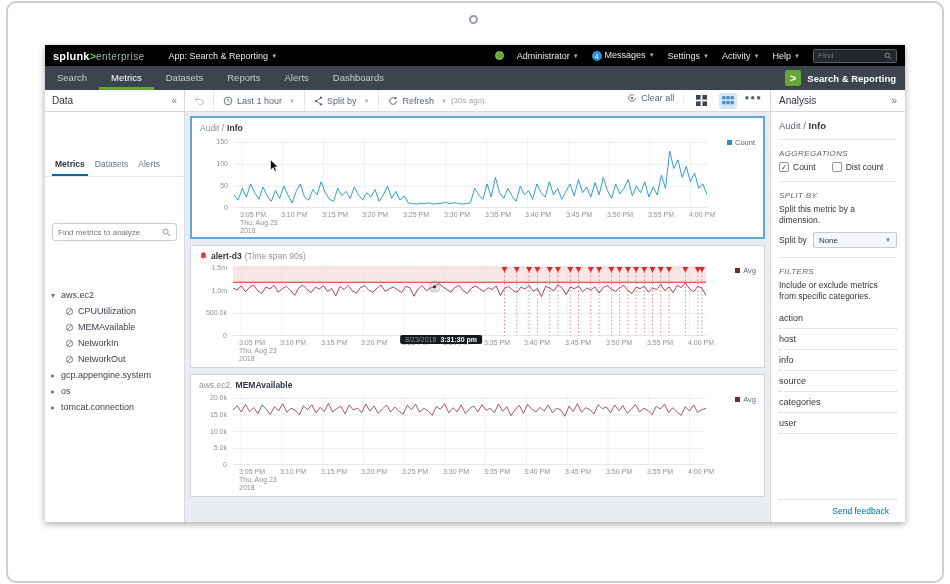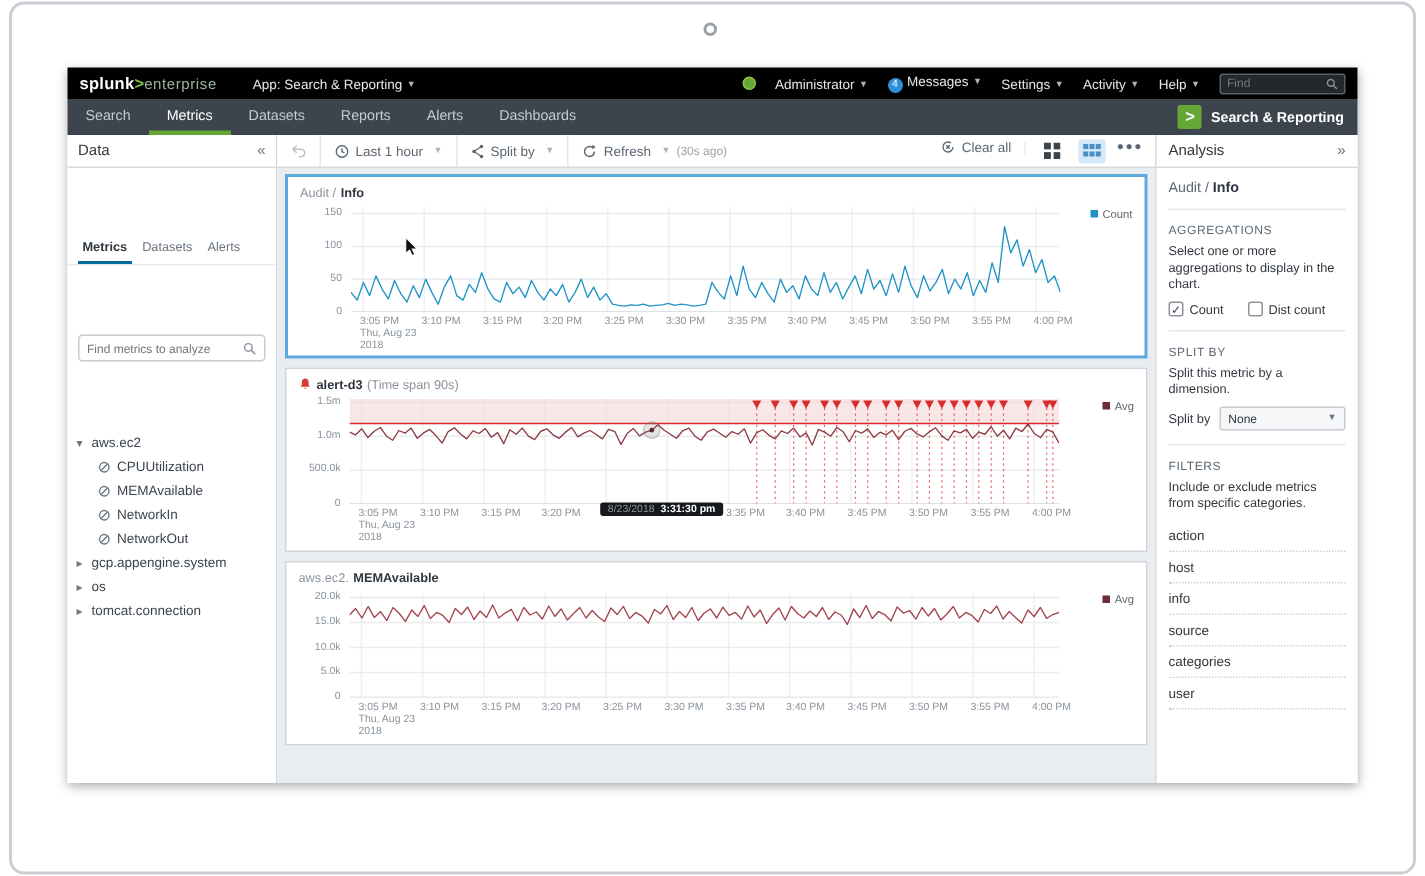--- a/index.html
+++ b/index.html
@@ -86,21 +86,21 @@
   .cursorarrow { position:absolute; left:70px; top:24px; z-index:4; }
 
   
   .rightpanel { width:135px; flex:0 0 135px; border-left:1px solid #d5d9dd; background:#fff; display:flex; flex-direction:column; font-size:8.5px; color:#31373e; }
   .rp-head { height:22px; border-bottom:1px solid #d5d9dd; display:flex; align-items:center; padding:0 8px; font-size:10px; color:#31373e; flex:0 0 auto; }
   .rp-expand { margin-left:auto; color:#6b7580; cursor:pointer; font-size:10px; }
   .rp-body { padding:8px 8px 0 8px; flex:1; display:flex; flex-direction:column; min-height:0; }
   .rp-metric { font-size:9.5px; padding-bottom:8px; border-bottom:1px solid #e3e7ea; }
   .rp-metric .pfx { color:#5c6773; }
   .rp-metric .nm { font-weight:bold; color:#2f3640; }
-  .rp-sec-h { font-size:8px; color:#5c6773; letter-spacing:.4px; margin:9px 0 4px 0; }
+  .rp-sec-h { font-size:8px; color:#5c6773; letter-spacing:.4px; margin:9px 0 4px 0;font-style:italic; }
   .rp-desc { font-size:8.5px; color:#31373e; line-height:1.3; margin-bottom:6px; }
   .rp-sec { border-bottom:1px solid #e3e7ea; padding-bottom:9px; }
   .cbrow { display:flex; gap:16px; }
   .cb { display:flex; align-items:center; gap:4px; cursor:pointer; }
   .cbbox { width:10px; height:10px; border:1px solid #8b949c; border-radius:2px; background:#fff; font-size:8px; line-height:9px; text-align:center; color:#3c444d; }
   .splitrow { display:flex; align-items:center; gap:6px; }
   .select { flex:1; border:1px solid #c6ccd2; background:#f5f7f8; border-radius:2px; height:16px; display:flex; align-items:center; padding:0 5px; font-size:8px; color:#31373e; cursor:pointer; }
   .select .caret { margin-left:auto; color:#6b7580; }
   .filter-item { padding:5px 0; border-bottom:1px dotted #ccd2d7; font-size:9px; color:#31373e; cursor:pointer; }
   .rp-footer { margin-top:auto; border-top:1px dotted #ccd2d7; padding:6px 8px; text-align:right; flex:0 0 auto; }
@@ -523,21 +523,20 @@
         <span>Analysis</span>
         <span class="rp-expand">»</span>
       </div>
       <div class="rp-body">
         <div class="rp-metric">
           <span class="pfx">Audit / </span><span class="nm">Info</span>
         </div>
 
         <div class="rp-sec">
           <div class="rp-sec-h">AGGREGATIONS</div>
-          <div class="rp-desc">Select one or more aggregations to display in the chart.</div>
           <div class="cbrow">
               <div class="cb">
                 <span class="cbbox">✓</span>
                 <span>Count</span>
               </div>
               <div class="cb">
                 <span class="cbbox"></span>
                 <span>Dist count</span>
               </div>
             </div>
@@ -561,17 +560,20 @@
           <div>
               <div class="filter-item">action</div>
               <div class="filter-item">host</div>
               <div class="filter-item">info</div>
               <div class="filter-item">source</div>
               <div class="filter-item">categories</div>
               <div class="filter-item">user</div>
             </div>
         </div>
 
+        <div class="rp-footer">
+          <a>Send feedback</a>
+        </div>
       </div>
     </div>
 
   </div>
 </div>
 
 </body></html>

